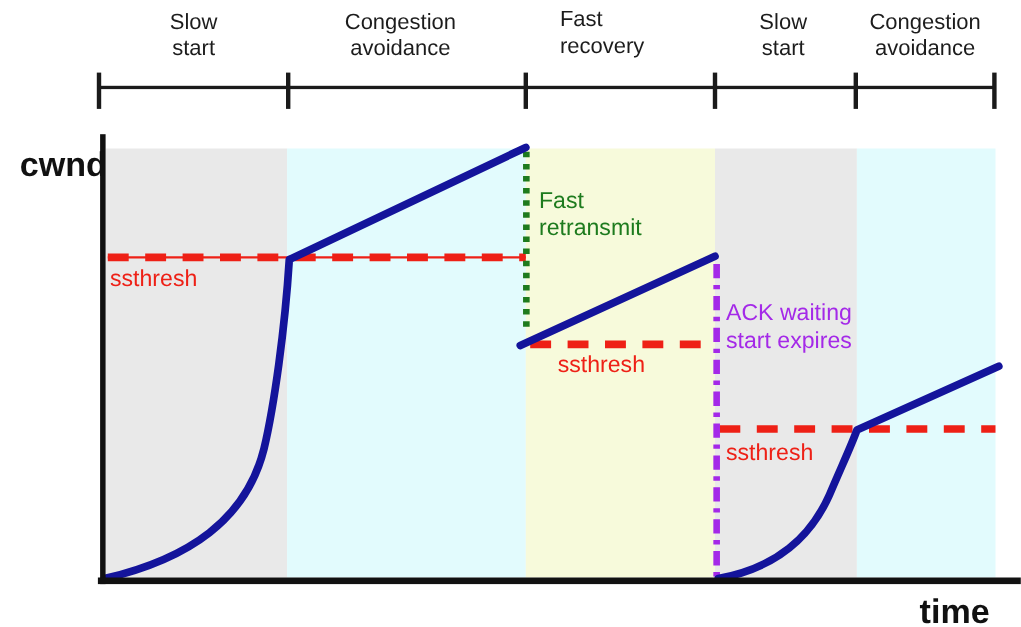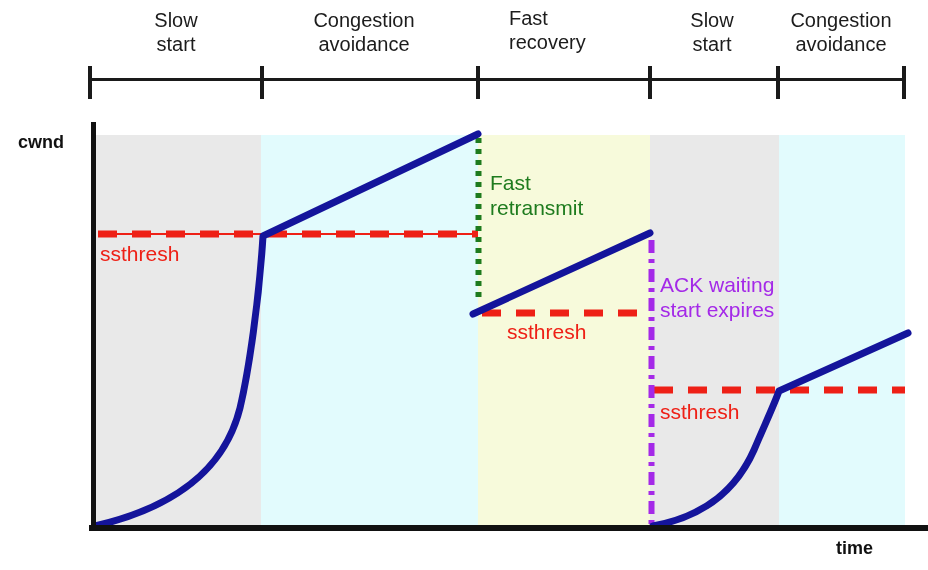--- a/index.html
+++ b/index.html
@@ -16,21 +16,21 @@
   .phase-label.left-align{text-align:left;top:6px;}
   .ruler-line{position:absolute;background:var(--ruler);}
   .ruler-tick{position:absolute;width:4px;height:33px;top:66px;background:var(--ruler);}
   
   .region{position:absolute;top:135px;height:390px;}
   .region.gray{background:var(--region-gray);}
   .region.cyan{background:var(--region-cyan);}
   .region.yellow{background:var(--region-yellow);}
   
   .axis{position:absolute;background:var(--axis);z-index:3;}
-  .axis-label{position:absolute;font-size:18px;font-weight:bold;color:var(--axis);z-index:4;}
+  .axis-label{position:absolute;font-size:31px;font-weight:bold;color:var(--axis);z-index:4;}
   
   svg#plot{position:absolute;left:0;top:0;z-index:2;}
   .stroke-curve{stroke:var(--curve);stroke-width:7;fill:none;stroke-linejoin:round;stroke-linecap:round;}
   .stroke-ssthresh{stroke:var(--ssthresh);stroke-width:7;stroke-dasharray:19 15;fill:none;}
   .stroke-ssthresh-thin{stroke:var(--ssthresh);stroke-width:2;fill:none;}
   .stroke-retransmit{stroke:var(--fast-retransmit);stroke-width:6;stroke-dasharray:5 6;fill:none;}
   .stroke-timeout{stroke:var(--ack-expire);stroke-width:6;stroke-dasharray:13 6 4 6;fill:none;}
   
   .ann{position:absolute;font-size:21px;line-height:25px;white-space:pre-line;z-index:4;}
   .ann-red{color:var(--ssthresh);}

